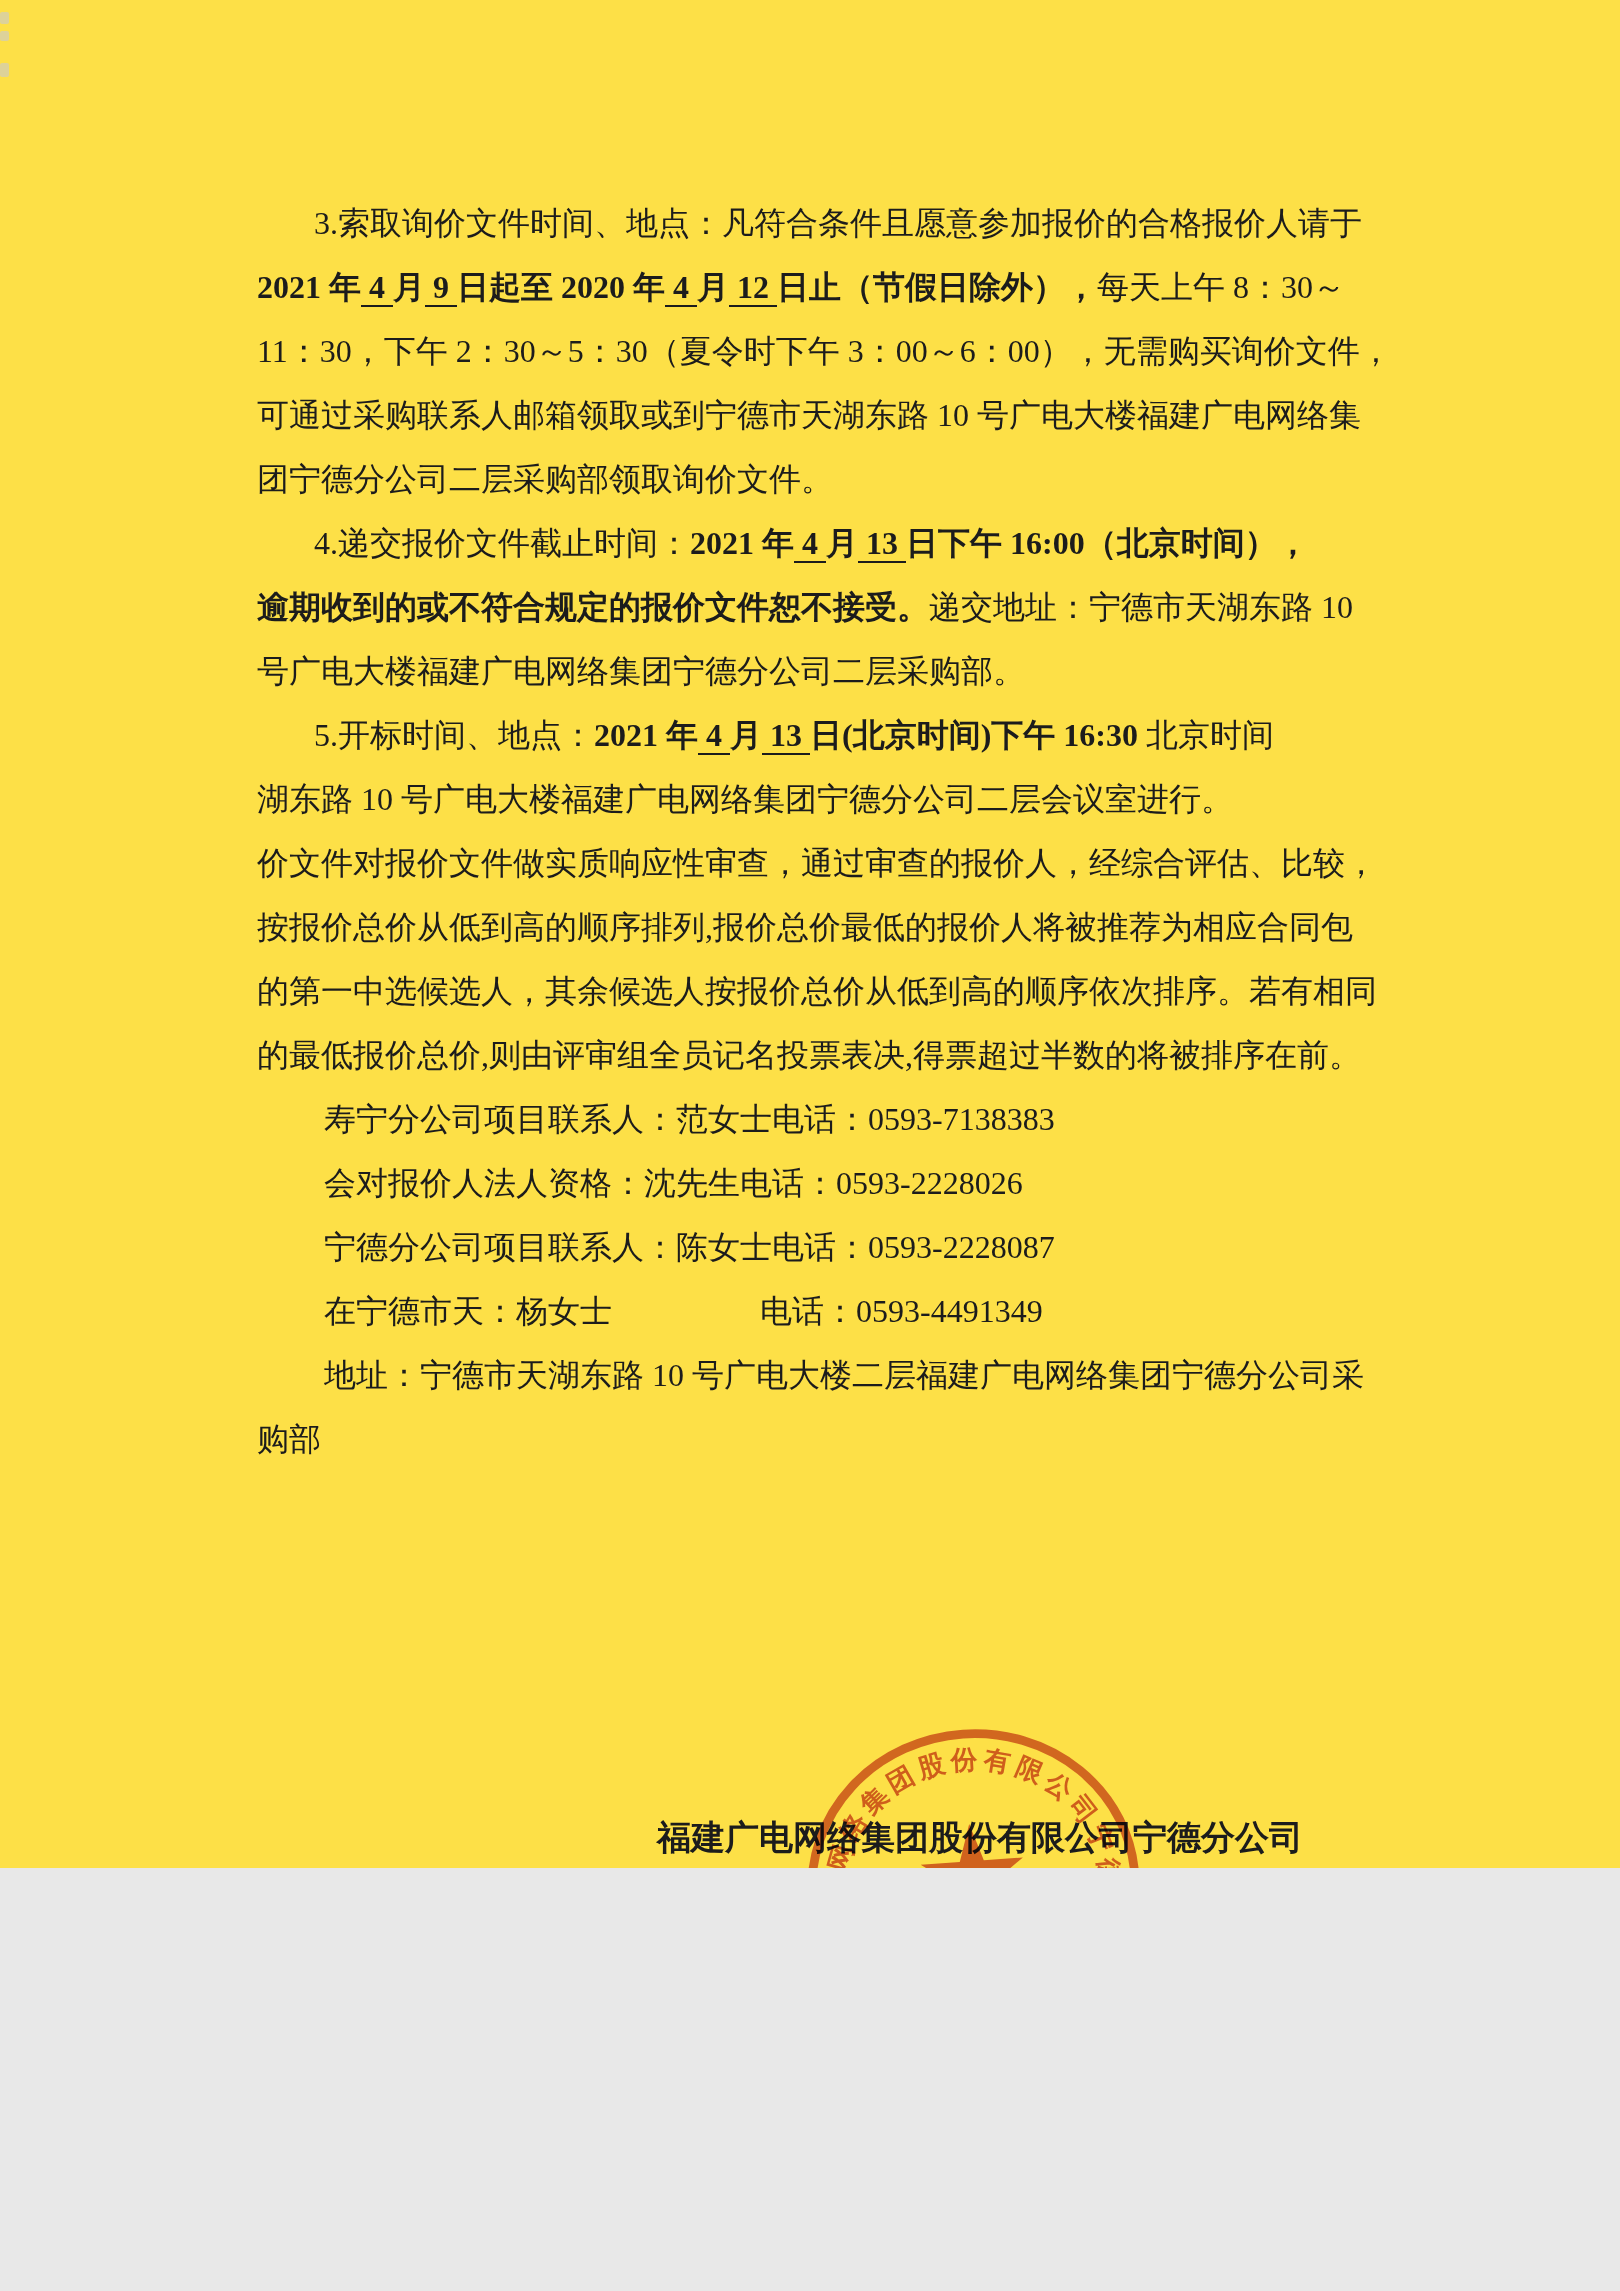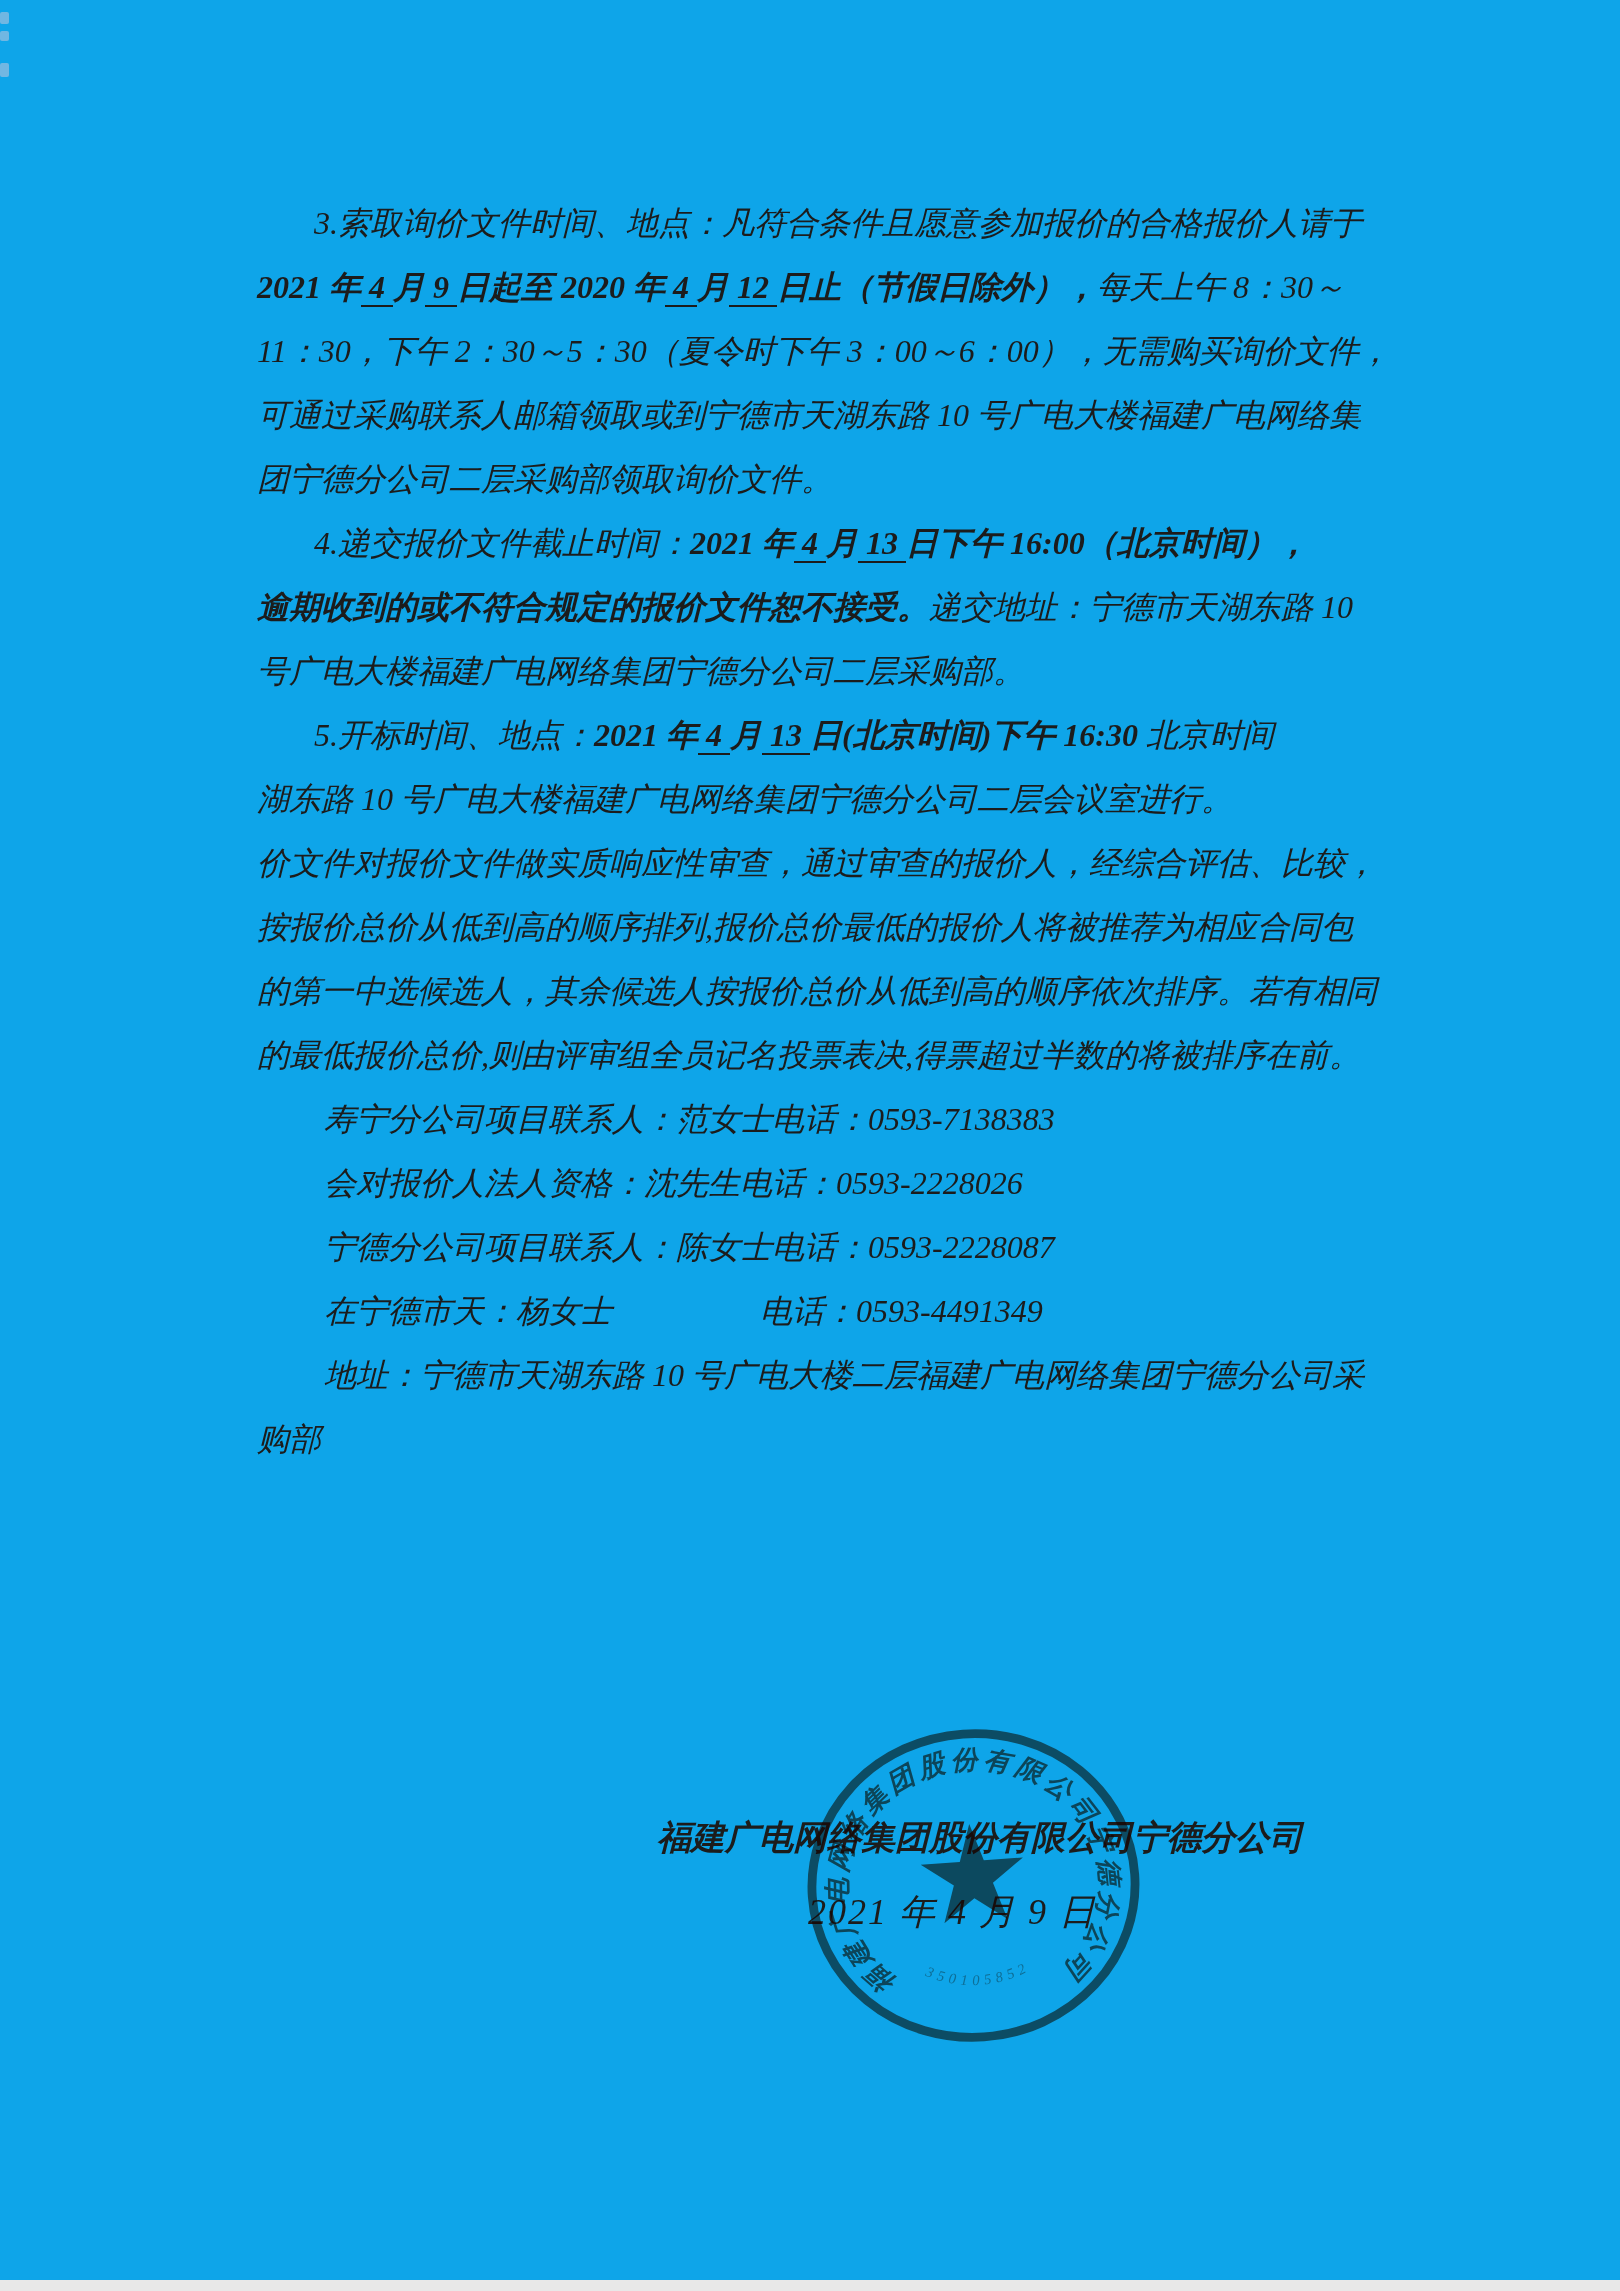--- a/index.html
+++ b/index.html
@@ -1,19 +1,19 @@
 <!DOCTYPE html>
 <html><head>
 <meta charset="utf-8">
 <style>
   html,body{margin:0;padding:0;background:#e8e8e8;}
   .page{
-    position:relative;width:1620px;height:2280px;background:#0ea5e9;
+    position:relative;width:1620px;height:1868px;background:#fde047;
     font-family:"Liberation Serif","DejaVu Serif",serif;color:#1c1c1c;
-    overflow:hidden;margin:0 auto;font-style:italic;
+    overflow:hidden;margin:0 auto;
   }
   .speck{position:absolute;left:0;width:8.8px;height:12.7px;background:#c3c6dc;opacity:.55;border-radius:2px;}
   .speck1{top:11.8px}.speck2{top:31px;height:9.8px}.speck3{top:63px;height:13.7px}
   .textblock{position:absolute;left:257px;top:191px;width:1147px;}
   .ln{height:64px;line-height:64px;font-size:32px;white-space:nowrap;}
   .indent{padding-left:57px;}
   .indent2{padding-left:67px;}
   .b{font-weight:bold;}
   .u{border-bottom:2.9px solid #1c1c1c;}
   .gap-a{}

